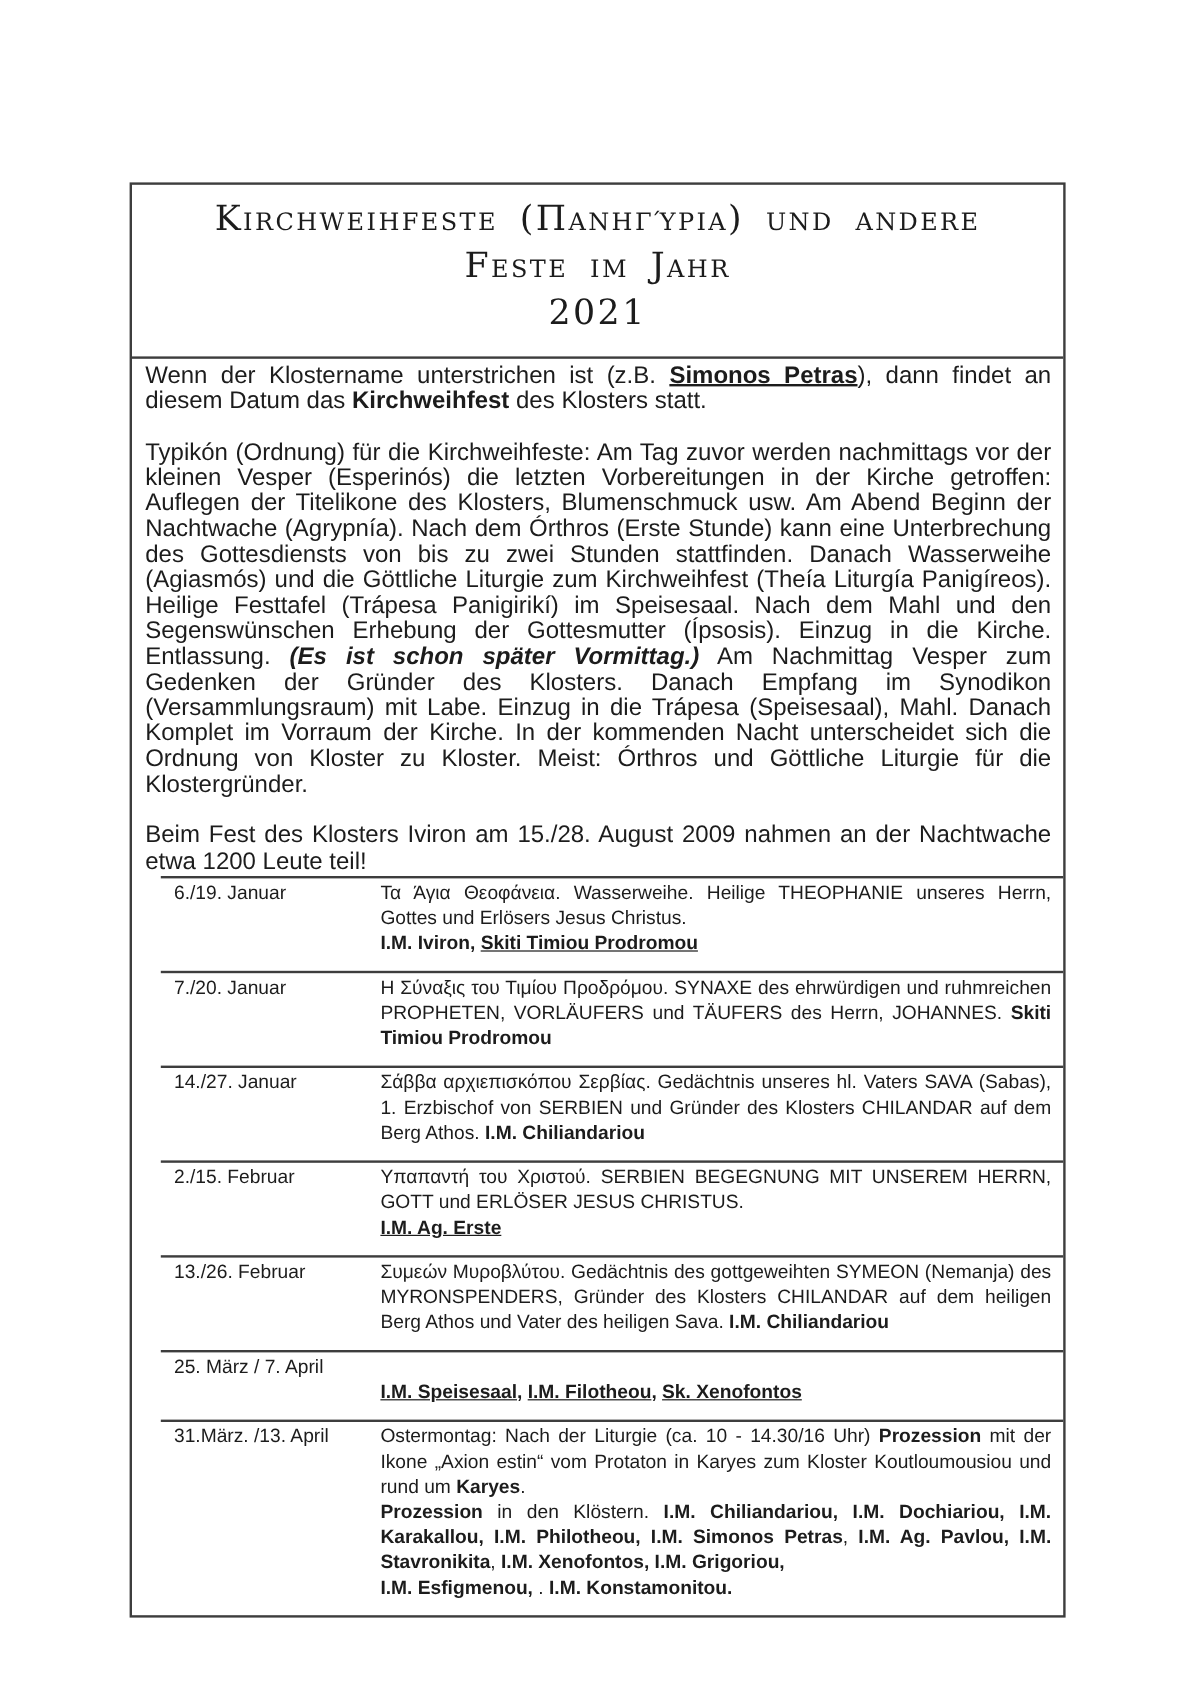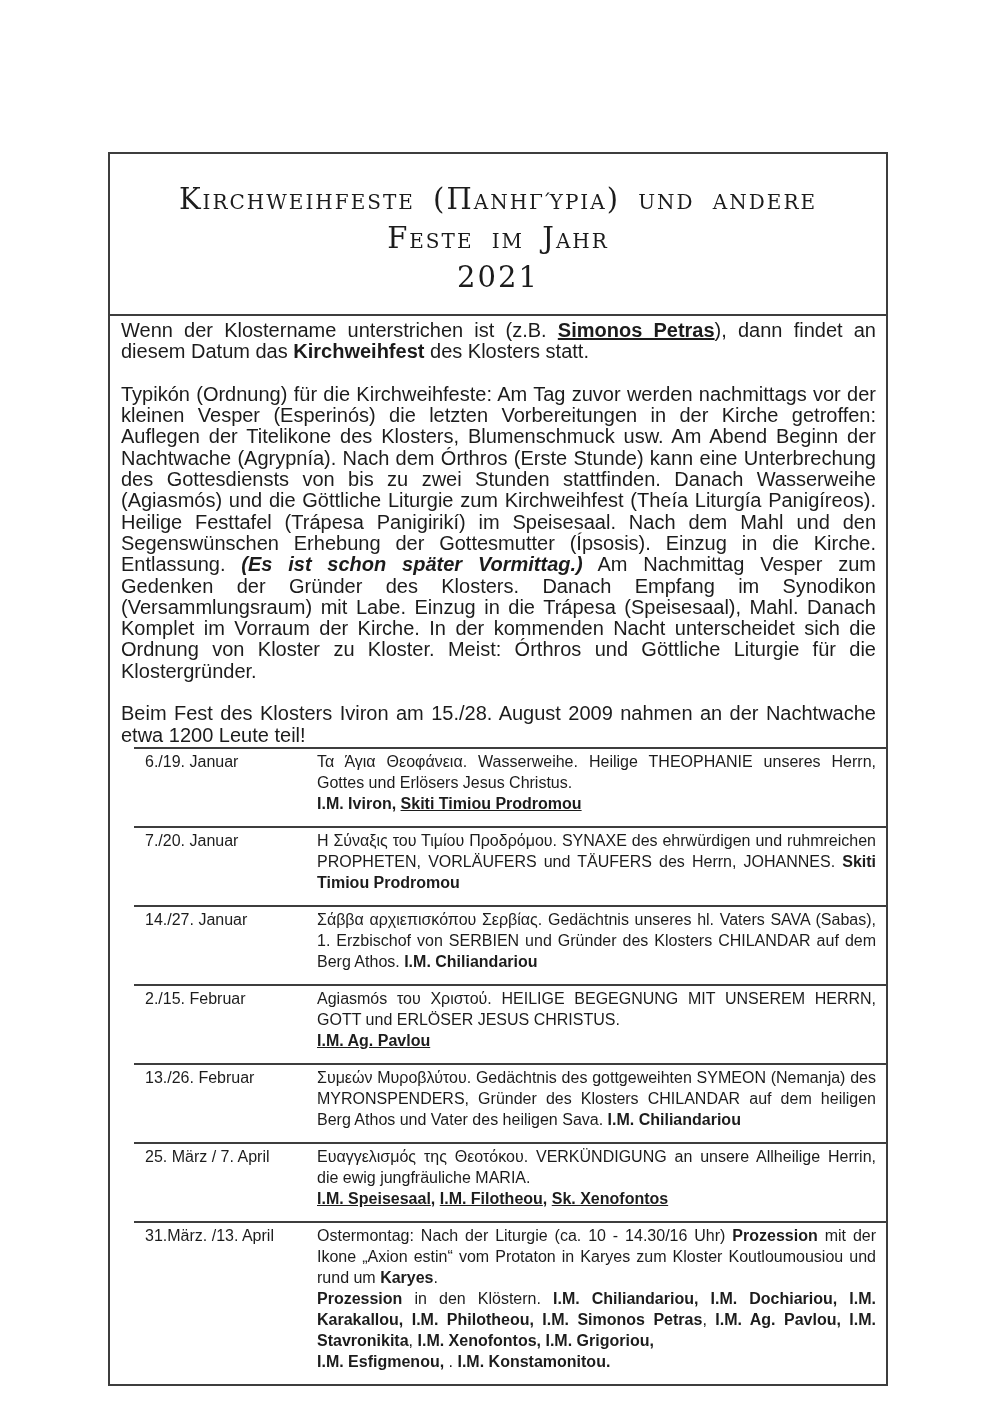--- a/index.html
+++ b/index.html
@@ -24,21 +24,21 @@
   .doc {
     position: absolute;
     left: 108px;
     top: 152px;
     width: 780px;
     border: 2px solid var(--border);
     background: var(--background);
   }
   
   .title-box {
-    padding: 26px 18px 17px 18px;
+    padding: 9px 18px 17px 18px;
     text-align: center;
   }
   .doc-title {
     font-family: "DejaVu Serif", serif;
     font-variant: small-caps;
     font-weight: normal;
     font-size: 29px;
     line-height: 39px;
     letter-spacing: 2px;
     word-spacing: 7px;
@@ -101,32 +101,32 @@
       <div class="desc"><span>Η Σύναξις του Τιμίου Προδρόμου. SYNAXE des ehrwürdigen und ruhmreichen PROPHETEN, VORLÄUFERS und TÄUFERS des Herrn, JOHANNES.  </span><span class="b">Skiti Timiou Prodromou</span></div>
     </div>
 
     <div class="frow">
       <div class="date">14./27. Januar</div>
       <div class="desc"><span>Σάββα αρχιεπισκόπου Σερβίας. Gedächtnis unseres hl. Vaters SAVA (Sabas), 1. Erzbischof von SERBIEN und Gründer des Klosters CHILANDAR auf dem Berg Athos. </span><span class="b">I.M. Chiliandariou</span></div>
     </div>
 
     <div class="frow">
       <div class="date">2./15. Februar</div>
-      <div class="desc"><span>Agiasmós του Χριστού. HEILIGE BEGEGNUNG MIT UNSEREM HERRN, GOTT und ERLÖSER JESUS CHRISTUS.</span><br><span class="b u">I.M. Ag. Pavlou</span></div>
+      <div class="desc"><span>Υπαπαντή του Χριστού. SERBIEN BEGEGNUNG MIT UNSEREM HERRN, GOTT und ERLÖSER JESUS CHRISTUS.</span><br><span class="b u">I.M. Ag. Erste</span></div>
     </div>
 
     <div class="frow">
       <div class="date">13./26. Februar</div>
       <div class="desc"><span>Συμεών Μυροβλύτου. Gedächtnis des gottgeweihten SYMEON (Nemanja) des MYRONSPENDERS, Gründer des Klosters CHILANDAR auf dem heiligen Berg Athos und Vater des heiligen Sava.  </span><span class="b">I.M. Chiliandariou</span></div>
     </div>
 
 
     <div class="frow">
       <div class="date">25. März / 7. April</div>
-      <div class="desc"><span>Ευαγγελισμός της Θεοτόκου. VERKÜNDIGUNG an unsere Allheilige Herrin, die ewig jungfräuliche MARIA.</span><br><span class="b u">I.M. Speisesaal</span><span class="b">, </span><span class="b u">I.M. Filotheou</span><span class="b">,  </span><span class="b u">Sk. Xenofontos</span></div>
+      <div class="desc"><br><span class="b u">I.M. Speisesaal</span><span class="b">, </span><span class="b u">I.M. Filotheou</span><span class="b">,  </span><span class="b u">Sk. Xenofontos</span></div>
     </div>
 
     <div class="frow">
       <div class="date">31.März. /13. April</div>
       <div class="desc"><span>Ostermontag: Nach der Liturgie (ca. 10 - 14.30/16 Uhr) </span><span class="b">Prozession</span><span> mit der Ikone „Axion estin“ vom Protaton in Karyes zum Kloster Koutloumousiou und rund um </span><span class="b">Karyes</span><span>.</span><br><span class="b">Prozession</span><span> in den Klöstern. </span><span class="b">I.M. Chiliandariou, I.M. Dochiariou, I.M. Karakallou, I.M. Philotheou, I.M. Simonos Petras</span><span>, </span><span class="b">I.M. Ag. Pavlou,</span><span> </span><span class="b">I.M. Stavronikita</span><span>,  </span><span class="b">I.M. Xenofontos,  I.M. Grigoriou,</span><br><span class="b">I.M. Esfigmenou,</span><span> . </span><span class="b">I.M. Konstamonitou.</span></div>
     </div>
 
   </div>
 </div>
 

